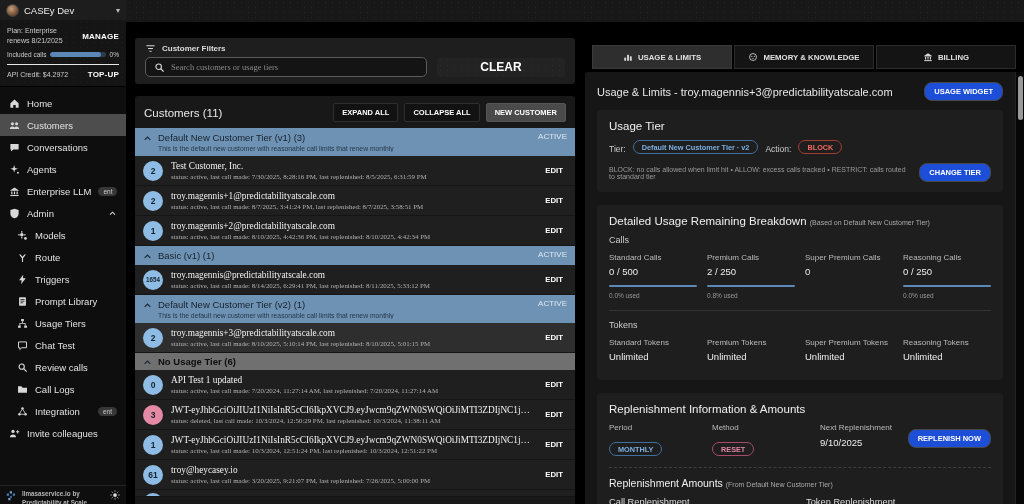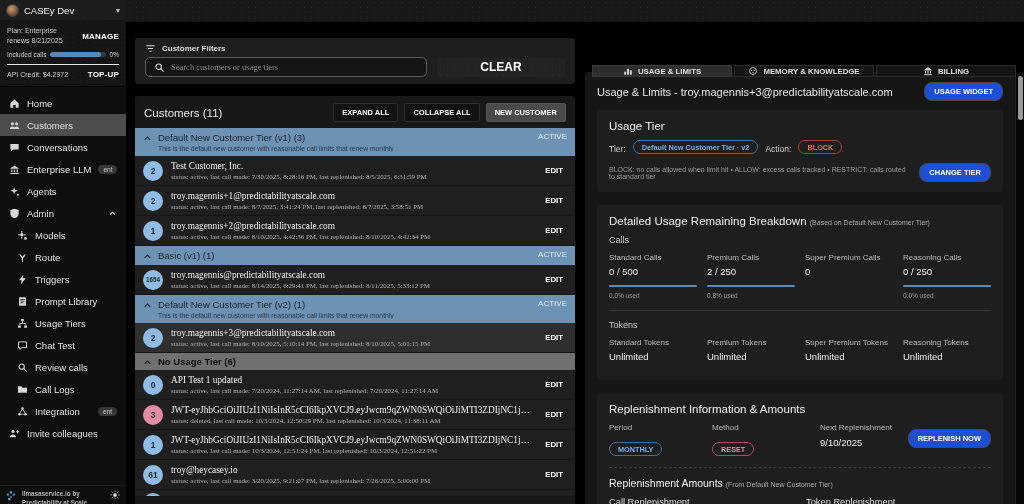--- a/index.html
+++ b/index.html
@@ -78,21 +78,21 @@
   .badge { width:20px; height:20px; border-radius:50%; background:#8fbce4; color:#13222f; font-size:8.5px; font-weight:bold;
     display:flex; align-items:center; justify-content:center; flex-shrink:0; }
   .badge.pink { background:#e48aa4; }
   .badge.small-text { font-size:6.3px; }
   .cust-info { flex:1; min-width:0;font-family:Liberation Serif, serif; }
   .cust-name { font-size:9.3px; color:#f2f2f2; white-space:nowrap; overflow:hidden; text-overflow:ellipsis; }
   .cust-detail { font-size:6.9px; color:#b3b3b3; margin-top:2px; white-space:nowrap; overflow:hidden; }
   .edit-btn { font-size:7.8px; font-weight:bold; color:#fff; padding:2px 4px; cursor:pointer; }
 
   
-  .tabs { position:absolute; left:592px; top:45px; width:424px; height:32px; display:flex; gap:2px; z-index:3;align-items:flex-end; }
+  .tabs { position:absolute; left:592px; top:45px; width:424px; height:24px; display:flex; gap:2px; z-index:3; }
   .tab { flex:1; display:flex; align-items:center; justify-content:center; gap:5px; font-size:7.8px; font-weight:bold;
     color:#e0e0e0; background:#141414; border:1px solid #2c2c2c; cursor:pointer; white-space:nowrap; }
   .tab.active { background:#2e2e2e; border-color:#3a3a3a; }
   .tab .icon { width:10px; height:10px; }
 
   .usage-card { position:absolute; left:585px; top:72px; width:439px; height:432px; background:#161616; border-radius:3px 3px 0 0; overflow:hidden; }
   .usage-inner { position:absolute; left:0; top:0; right:9px; bottom:0; overflow:hidden; }
   .scrollbar { position:absolute; right:0; top:0; bottom:0; width:9px; background:#060606; border-left:1px solid #222; }
   .scroll-thumb { position:absolute; top:4px; left:1.5px; width:5px; height:44px; background:#9a9a9a; border-radius:3px; }
 
@@ -178,35 +178,35 @@
           <span class="nav-label">Customers</span>
         </div>
         <div class="nav-item">
           <svg class="icon " viewBox="0 0 16 16">
             <path d="M2 3h12v8H6.2L3 13.8V11H2z"></path>
           </svg>
           <span class="nav-label">Conversations</span>
         </div>
         <div class="nav-item">
           <svg class="icon " viewBox="0 0 16 16">
+            <path d="M7.5 1.5l1.3 4.2 4.2 1.3-4.2 1.3-1.3 4.2-1.3-4.2L2 7l4.2-1.3z"></path>
+            <circle cx="13" cy="12.8" r="1.4"></circle>
+          </svg>
+          <span class="nav-label">Agents</span>
+        </div>
+        <div class="nav-item">
+          <svg class="icon " viewBox="0 0 16 16">
             <path d="M2 6l6-4 6 4v1H2z"></path>
             <rect x="3.2" y="8" width="1.8" height="4"></rect>
             <rect x="7.1" y="8" width="1.8" height="4"></rect>
             <rect x="11" y="8" width="1.8" height="4"></rect>
             <rect x="2" y="13" width="12" height="1.6"></rect>
           </svg>
           <span class="nav-label">Enterprise LLM</span>
           <span class="ent-badge">ent</span>
-        </div>
-        <div class="nav-item">
-          <svg class="icon " viewBox="0 0 16 16">
-            <path d="M7.5 1.5l1.3 4.2 4.2 1.3-4.2 1.3-1.3 4.2-1.3-4.2L2 7l4.2-1.3z"></path>
-            <circle cx="13" cy="12.8" r="1.4"></circle>
-          </svg>
-          <span class="nav-label">Agents</span>
         </div>
         <div class="nav-item">
           <svg class="icon " viewBox="0 0 16 16">
             <path d="M8 1l6 2v5c0 4-2.7 6-6 7-3.3-1-6-3-6-7V3z"></path>
           </svg>
           <span class="nav-label">Admin</span>
           <svg class="icon chev-ic" viewBox="0 0 16 16">
             <path d="M3.5 10L8 5.5 12.5 10" fill="none" stroke="currentColor" stroke-width="1.8"></path>
           </svg>
         </div>

